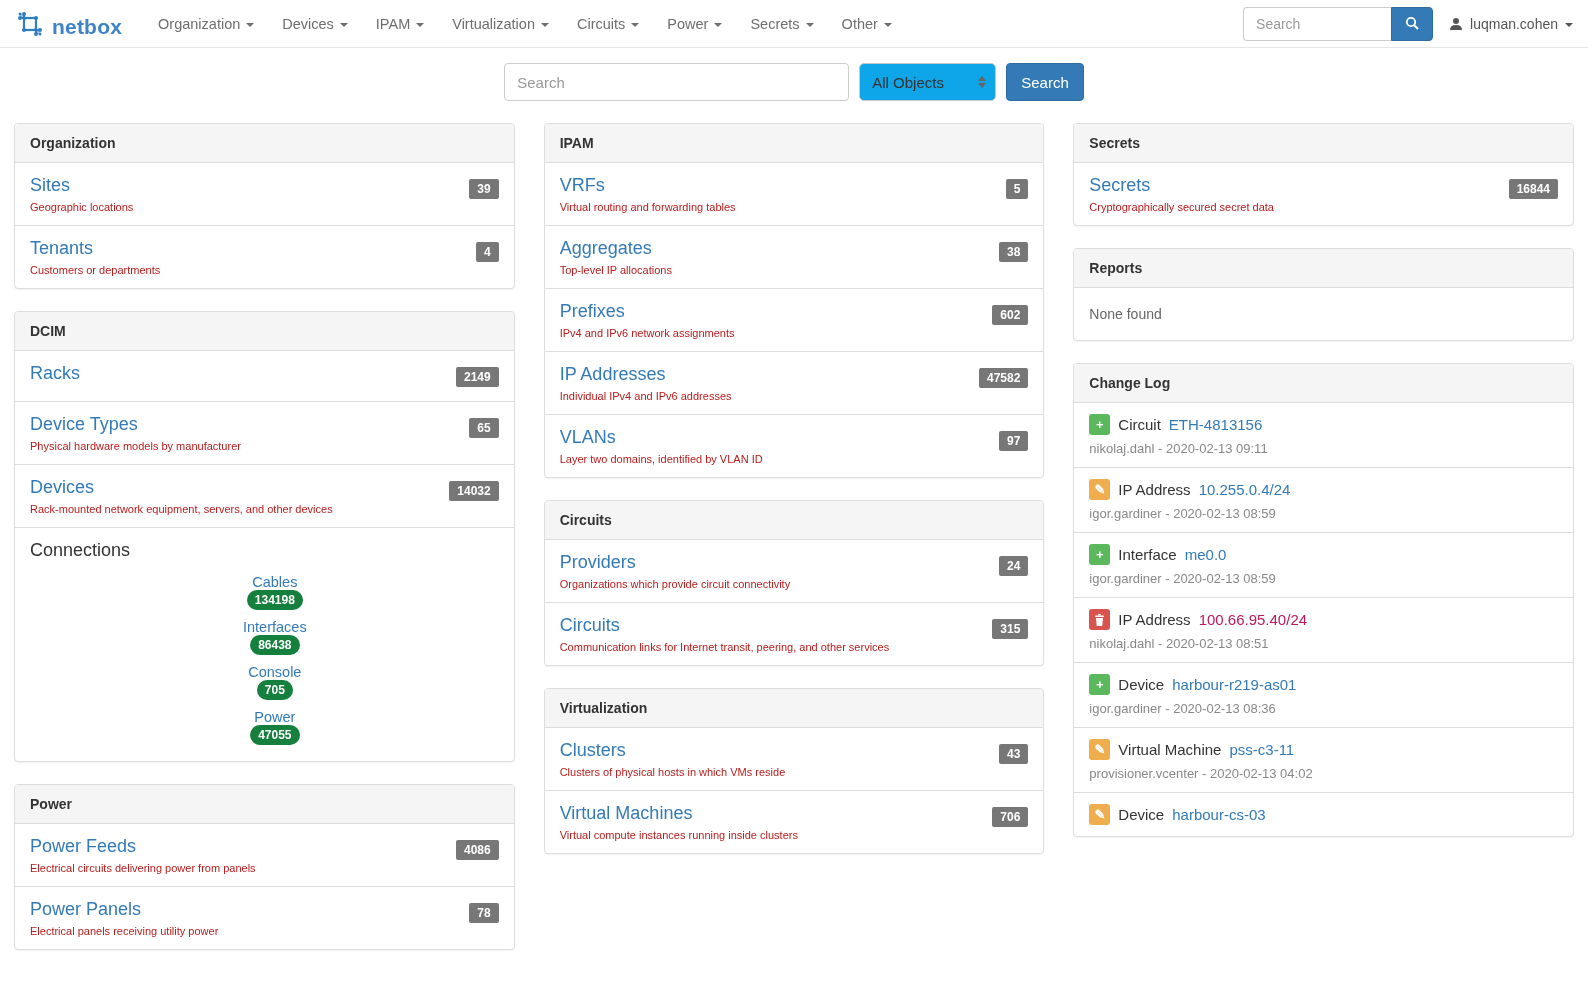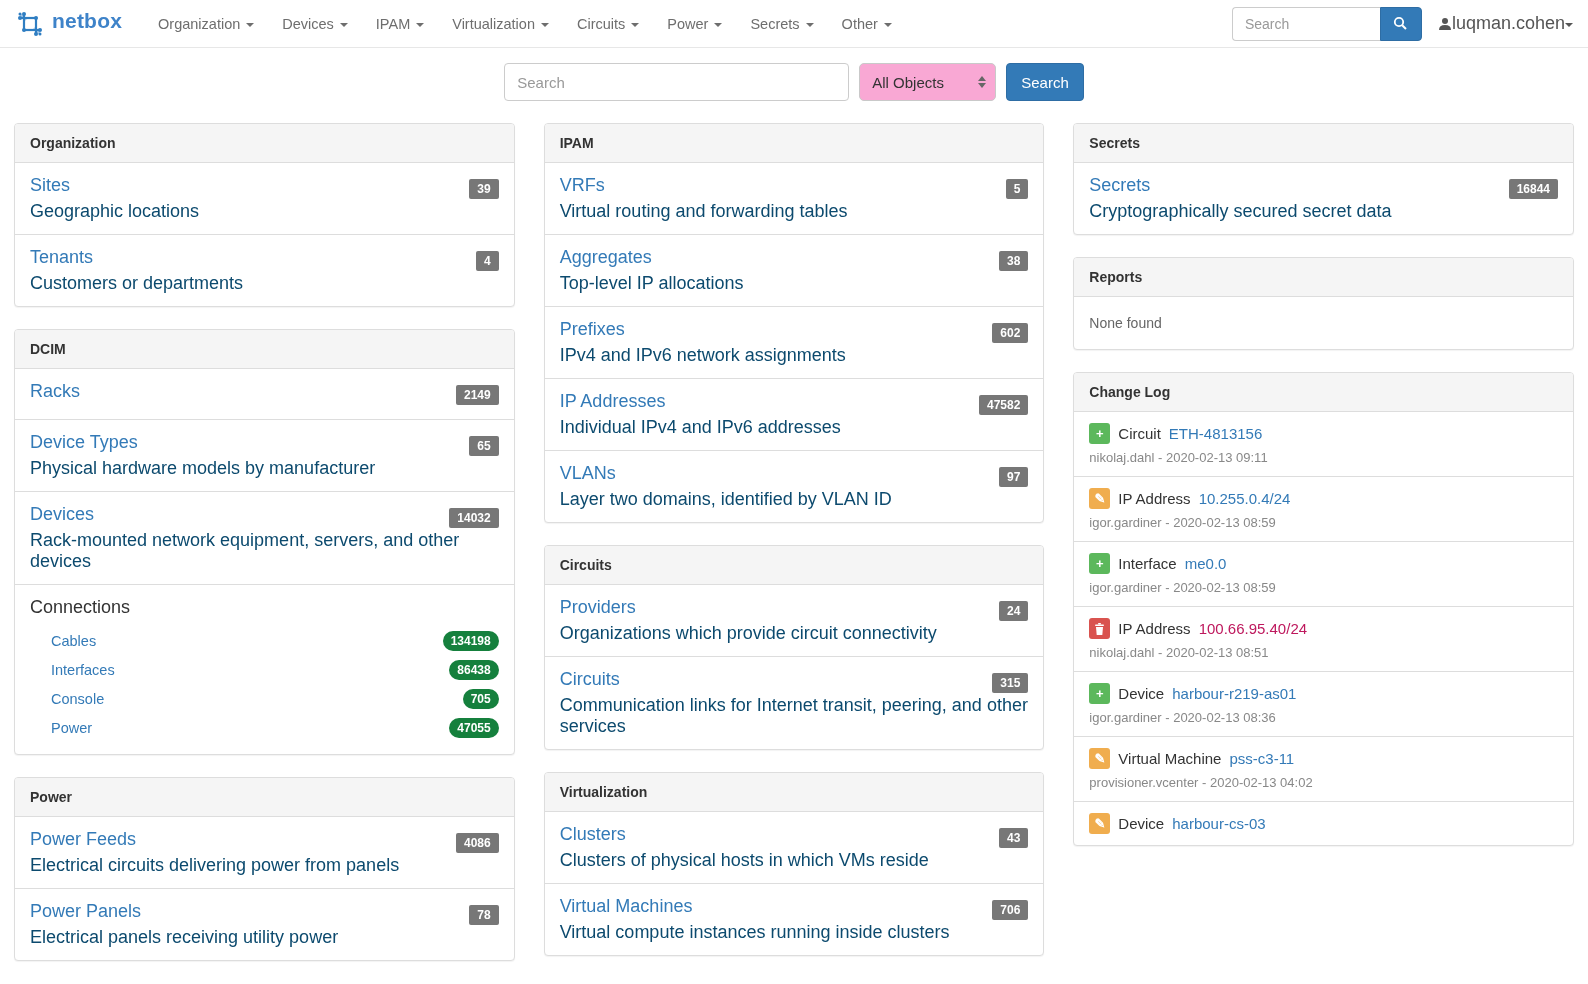--- a/index.html
+++ b/index.html
@@ -2,57 +2,57 @@
 <html><head>
 <meta charset="utf-8">
 <style>
   * { box-sizing: border-box; }
   html,body { margin:0; padding:0; }
   body { font-family:"Liberation Sans", sans-serif; color:#333; background:#fff; font-size:14px; }
   a { text-decoration:none; cursor:pointer; }
 
   
   .navbar { height:48px; display:flex; align-items:center; padding:0 15px; background:#fff; border-bottom:1px solid #e7e7e7; }
-  .brand { display:flex; align-items:flex-start; gap:7px; margin-right:22px; cursor:pointer; }
+  .brand { display:flex; align-items:flex-end; gap:7px; margin-right:22px; cursor:pointer; }
   .brand-text { font-size:21px; font-weight:bold; color:#3e83c9; letter-spacing:.2px; }
   .nav-menu { display:flex; align-items:center; height:100%; }
   .nav-item { display:flex; align-items:center; gap:6px; padding:0 14px; height:100%; color:#6e6e6e; font-size:14.5px; cursor:pointer; }
   .caret { width:0; height:0; border-left:4px solid transparent; border-right:4px solid transparent; border-top:4px solid currentColor; display:inline-block; margin-top:2px; }
   .nav-right { margin-left:auto; display:flex; align-items:center; gap:16px; }
   .nav-search { display:flex; }
   .nav-search input { width:148px; height:34px; border:1px solid #ccc; border-right:none; border-radius:4px 0 0 4px; padding:6px 12px; font-size:14px; outline:none; color:#555; }
   .nav-search input::placeholder { color:#999; }
   .nav-search button { width:42px; height:34px; background:#337ab7; border:1px solid #2e6da4; border-radius:0 4px 4px 0; display:flex; align-items:center; justify-content:center; cursor:pointer; }
-  .nav-user { display:flex; align-items:center; color:#555; font-size:18px; cursor:pointer; }
+  .nav-user { display:flex; align-items:center; gap:7px; color:#555; font-size:14px; cursor:pointer; }
 
   
   .search-row { display:flex; justify-content:center; align-items:center; gap:10px; padding:15px 0 18px; }
   .search-row .q { width:345px; height:38px; border:1px solid #ccc; border-radius:4px; padding:8px 12px; font-size:15px; outline:none; color:#555; }
   .search-row .q::placeholder { color:#999; }
-  .scope-select { width:137px; height:38px; background:#f9a8d4; border:1px solid #c9c9c9; border-radius:5px; display:flex; align-items:center; justify-content:space-between; padding:0 9px 0 12px; font-size:15px; color:#333; cursor:pointer; }
+  .scope-select { width:137px; height:38px; background:#0ea5e9; border:1px solid #c9c9c9; border-radius:5px; display:flex; align-items:center; justify-content:space-between; padding:0 9px 0 12px; font-size:15px; color:#333; cursor:pointer; }
   .stepper { display:flex; flex-direction:column; gap:2px; align-items:center; }
   .stepper .up { width:0;height:0;border-left:4px solid transparent;border-right:4px solid transparent;border-bottom:5px solid #666; }
   .stepper .dn { width:0;height:0;border-left:4px solid transparent;border-right:4px solid transparent;border-top:5px solid #666; }
   .btn-primary { height:38px; background:#337ab7; color:#fff; border:1px solid #2e6da4; border-radius:4px; padding:0 14px; font-size:15px; cursor:pointer; }
 
   
   .content { display:flex; gap:29px; padding:4px 14px 0; align-items:flex-start; }
   .col { flex:1; min-width:0; }
 
   .panel { border:1px solid #ddd; border-radius:4px; margin-bottom:22px; background:#fff; box-shadow:0 1px 1px rgba(0,0,0,.05); }
   .panel-heading { background:#f5f5f5; border-bottom:1px solid #ddd; padding:11px 15px; font-weight:bold; font-size:14px; color:#333; border-radius:3px 3px 0 0; }
   .pitem { padding:11px 15px 12px; border-bottom:1px solid #ddd; }
   .pitem:last-child { border-bottom:none; }
   .badge { float:right; background:#777; color:#fff; font-size:12px; font-weight:bold; padding:3px 8px; border-radius:2px; margin-top:5px; min-width:10px; text-align:center; }
   .ititle { display:inline-block; color:#337ab7; font-size:18px; font-weight:500; margin:1px 0 5px; }
-  .idesc { color:#0c4a6e; font-size:18px; }
+  .idesc { color:#b91c1c; font-size:11px; }
   .empty { padding:18px 15px; color:#666; }
 
   .conn-title { font-size:18px; font-weight:500; color:#333; margin:1px 0 8px; }
-  .conn-row { display:flex; align-items:center; justify-content:space-between; padding:4.5px 0 4.5px 21px; }
+  .conn-row { display:flex; align-items:center; justify-content:space-between; padding:4.5px 0 4.5px 21px;flex-direction:column; }
   .conn-row a { color:#337ab7; font-size:14.5px; }
   .badge2 { background:#15803d; color:#fff; font-size:12px; font-weight:bold; padding:3px 8px; border-radius:10px; min-width:10px; text-align:center; }
 
   
   .cl-entry { padding:11px 15px; border-bottom:1px solid #ddd; }
   .cl-entry:last-child { border-bottom:none; }
   .cl-title { display:flex; align-items:center; gap:8px; font-size:15px; color:#333; }
   .cl-icon { width:21px; height:21px; border-radius:3px; color:#fff; display:inline-flex; align-items:center; justify-content:center; font-size:13px; font-weight:bold; flex:0 0 auto; }
   .cl-add { background:#5cb85c; }
   .cl-edit { background:#f0ad4e; }

